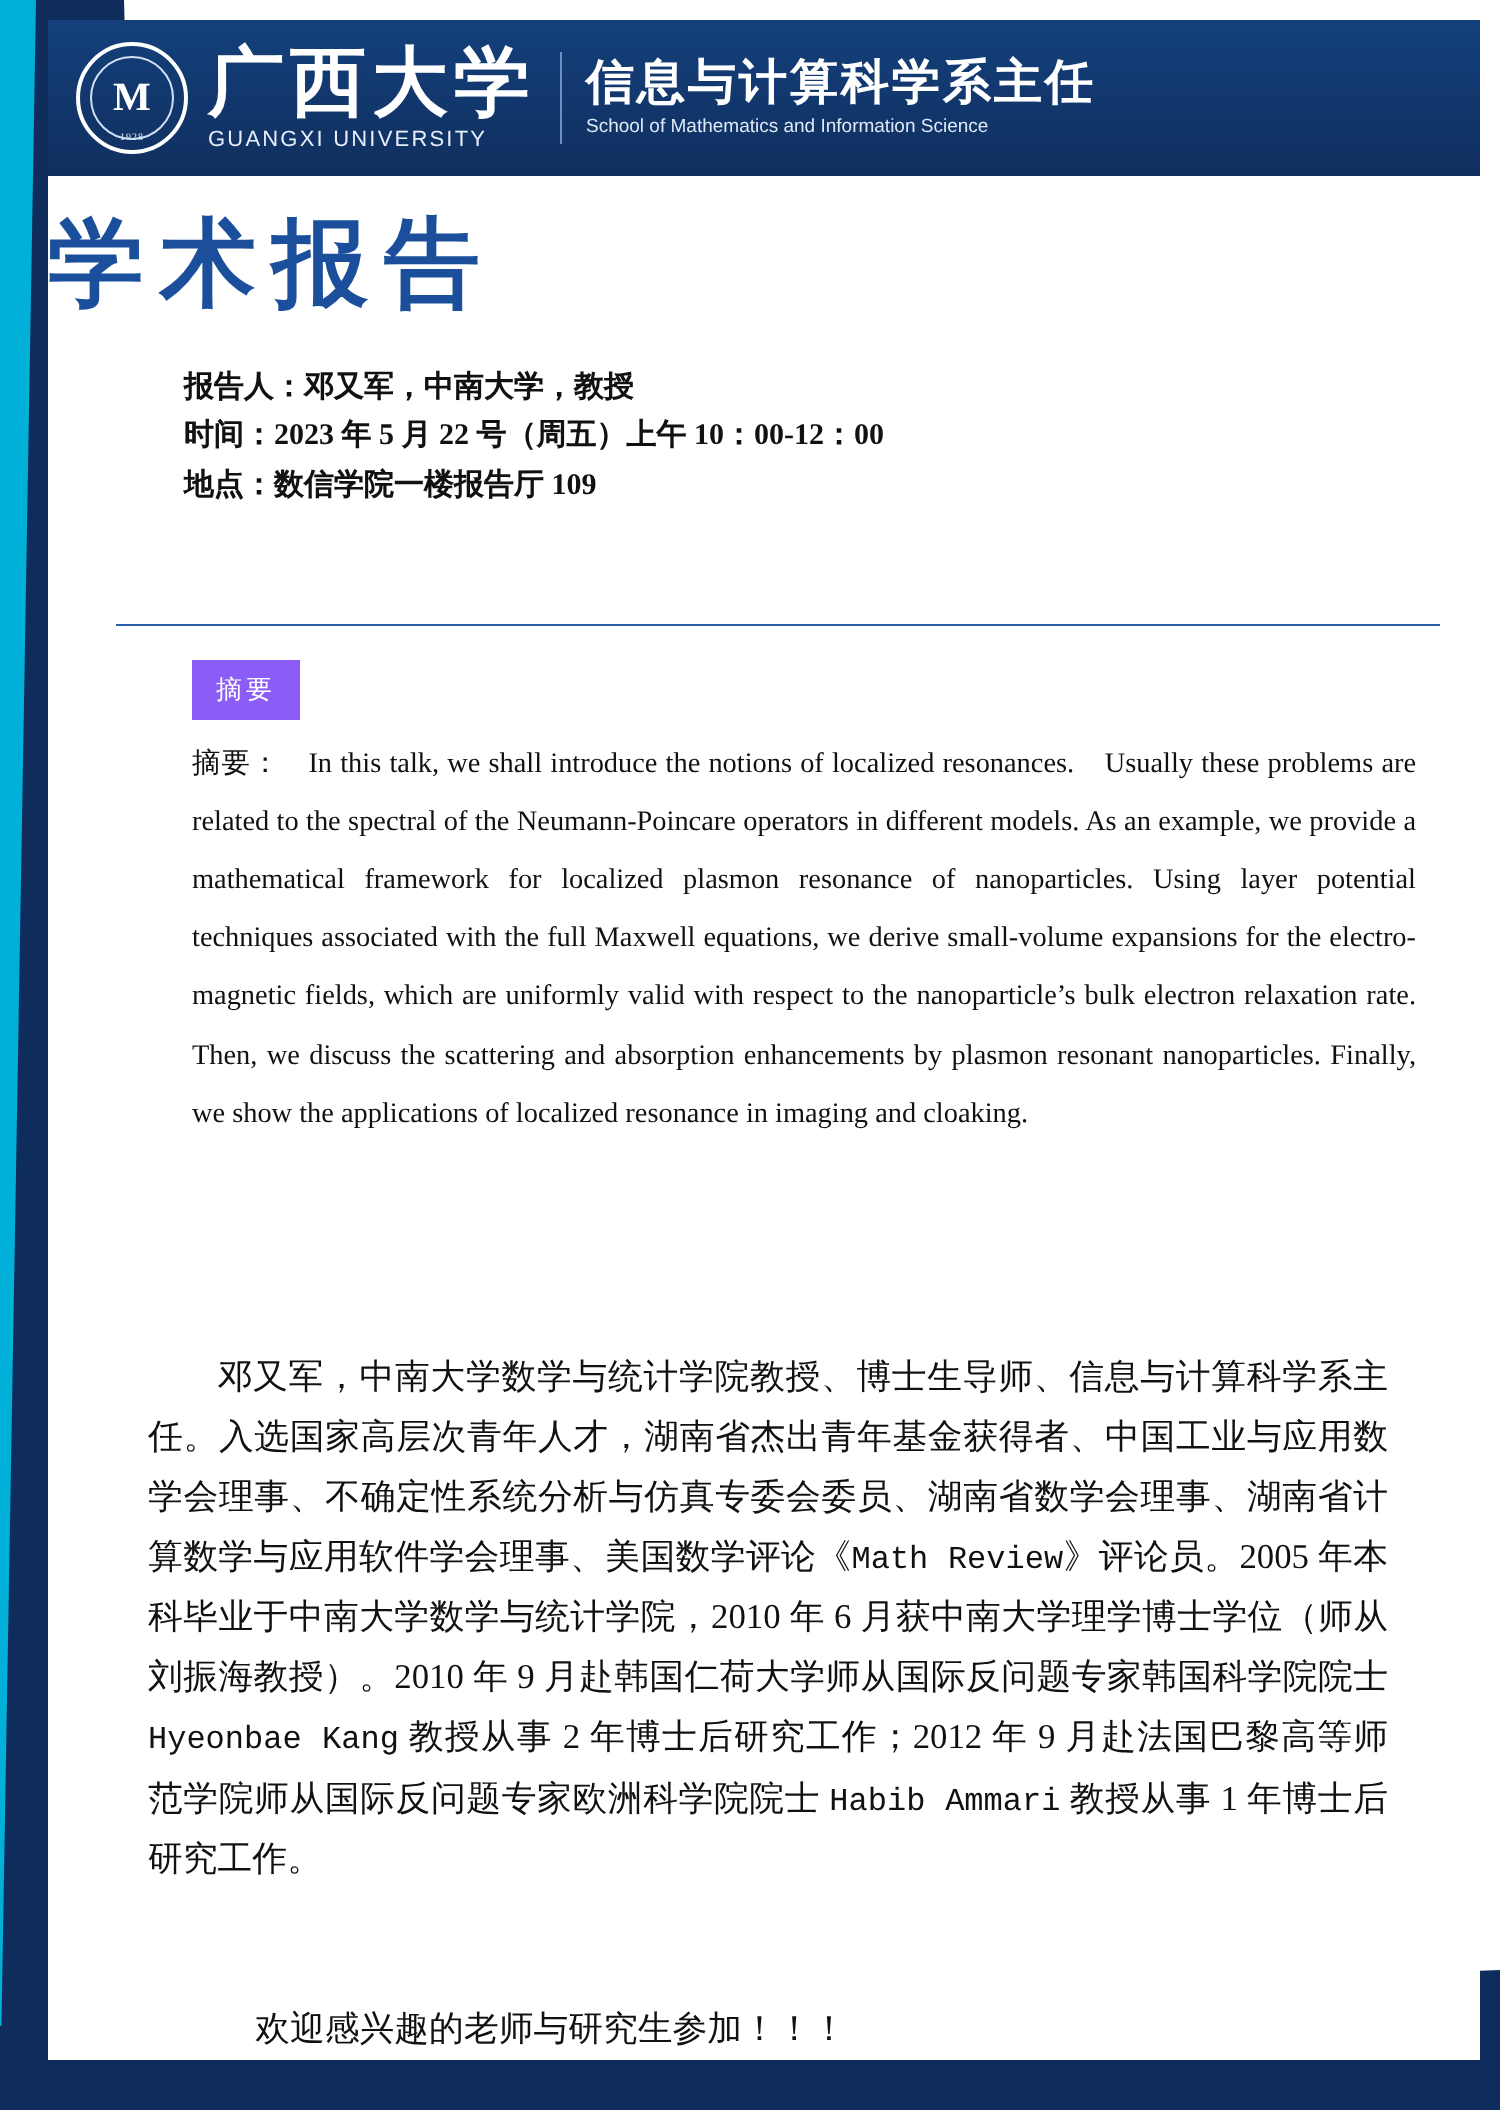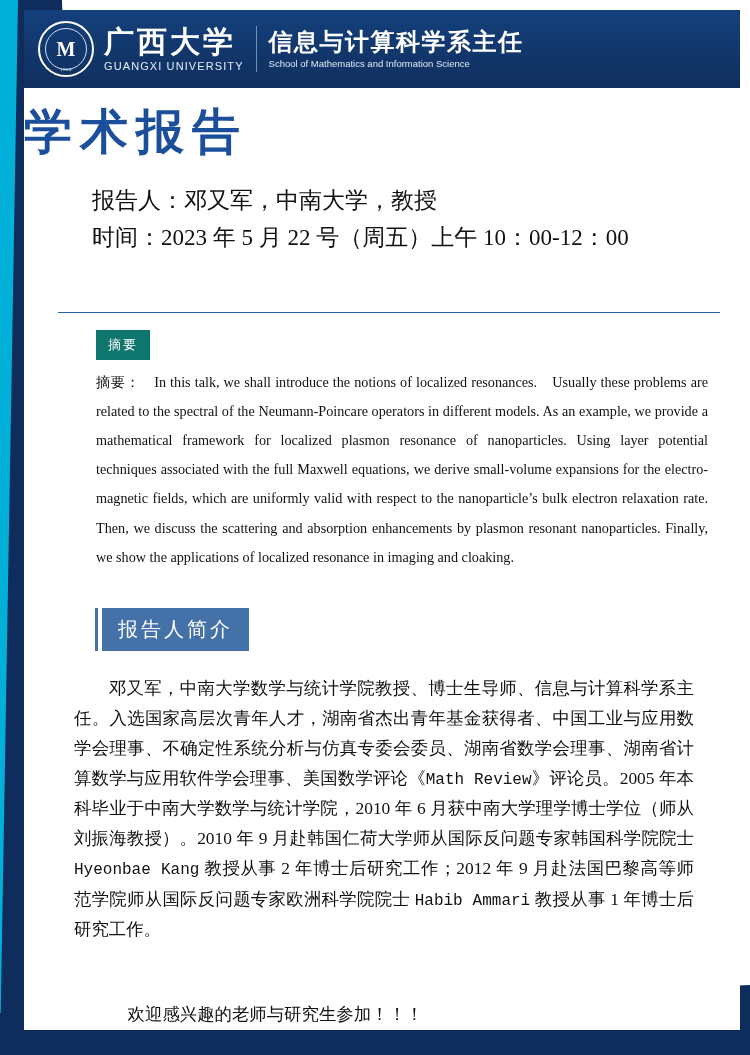--- a/index.html
+++ b/index.html
@@ -114,21 +114,21 @@
     color: #dce9f8;
     letter-spacing: .5px;
   }
   .univ-block {
     margin-left: 10px;
     color: #ffffff;
     line-height: 1;
     flex: none;
   }
   .univ-cn {
-    font-size: 30px;
+    font-size: 38px;
     letter-spacing: 3px;
     font-family: "Liberation Serif", serif;
     font-weight: bold;
   }
   .univ-en {
     font-size: 11px;
     letter-spacing: 1.1px;
     margin-top: 4px;
     color: #e6eefb;
     font-family: "Liberation Sans", sans-serif;
@@ -170,40 +170,41 @@
     font-family: "Liberation Serif", serif;
   }
 
   
   .meta {
     position: absolute;
     left: 92px;
     top: 182px;
     width: 620px;
     color: #111111;
-    font-size: 23px;
+    font-size: 15px;
     line-height: 1.62;
+    font-weight: bold;
   }
   .meta div { white-space: nowrap; }
 
   .divider {
     position: absolute;
     left: 58px;
     top: 312px;
     width: 662px;
     height: 1px;
     background: #2b5fa8;
   }
 
   
   .tag-abstract {
     position: absolute;
     left: 96px;
     top: 330px;
-    background: #0f766e;
+    background: #8b5cf6;
     color: #ffffff;
     font-size: 13px;
     padding: 6px 12px;
     letter-spacing: 2px;
   }
 
   .abstract-body {
     position: absolute;
     left: 96px;
     top: 368px;
@@ -278,29 +279,29 @@
       <div class="school-cn">信息与计算科学系主任</div>
       <div class="school-en">School of Mathematics and Information Science</div>
     </div>
   </div>
 
   <div class="poster-title">学术报告</div>
 
   <div class="meta">
     <div>报告人：邓又军，中南大学，教授</div>
     <div>时间：2023 年 5 月 22 号（周五）上午 10：00-12：00</div>
+    <div>地点：数信学院一楼报告厅 109</div>
   </div>
 
   <div class="divider"></div>
 
   <div class="tag-abstract">摘要</div>
   <div class="abstract-body">
     <span class="lead">摘要：</span><span>In this talk, we shall introduce the notions of localized resonances.　Usually these problems are related to the spectral of the Neumann-Poincare operators in different models. As an example, we provide a mathematical framework for localized plasmon resonance of nanoparticles. Using layer potential techniques associated with the full Maxwell equations, we derive small-volume expansions for the electro-magnetic fields, which are uniformly valid with respect to the nanoparticle’s bulk electron relaxation rate. Then, we discuss the scattering and absorption enhancements by plasmon resonant nanoparticles. Finally, we show the applications of localized resonance in imaging and cloaking.</span>
   </div>
 
-  <div class="tag-bio">报告人简介</div>
   <div class="bio">
     <p><span>邓又军，中南大学数学与统计学院教授、博士生导师、信息与计算科学系主任。入选国家高层次青年人才，湖南省杰出青年基金获得者、中国工业与应用数学会理事、不确定性系统分析与仿真专委会委员、湖南省数学会理事、湖南省计算数学与应用软件学会理事、美国数学评论《</span><span class="mono">Math Review</span><span>》评论员。2005 年本科毕业于中南大学数学与统计学院，2010 年 6 月获中南大学理学博士学位（师从刘振海教授）。2010 年 9 月赴韩国仁荷大学师从国际反问题专家韩国科学院院士 </span><span class="mono">Hyeonbae Kang</span><span> 教授从事 2 年博士后研究工作；2012 年 9 月赴法国巴黎高等师范学院师从国际反问题专家欧洲科学院院士 </span><span class="mono">Habib Ammari</span><span> 教授从事 1 年博士后研究工作。</span></p>
   </div>
 
   <div class="welcome">欢迎感兴趣的老师与研究生参加！！！</div>
 
 </div>
 
 </body></html>

